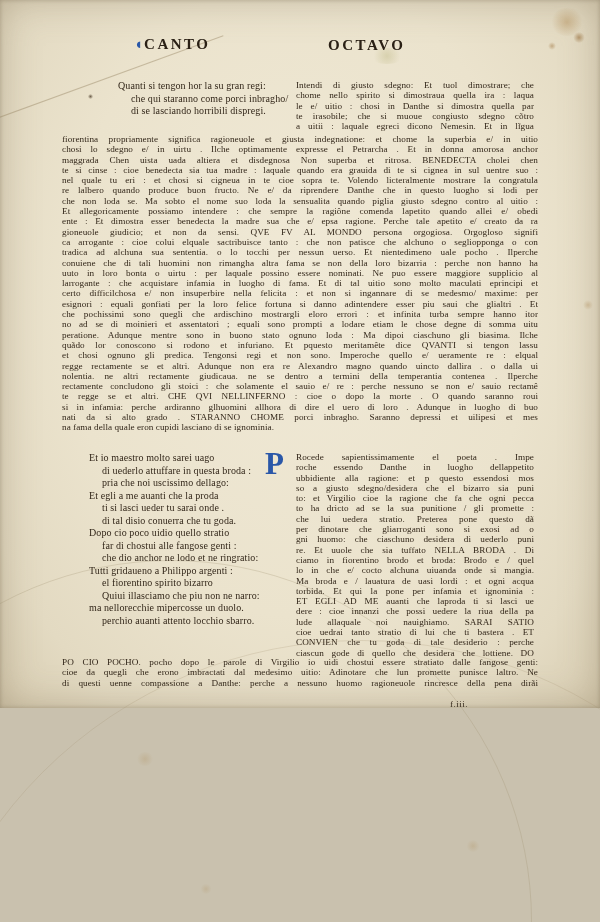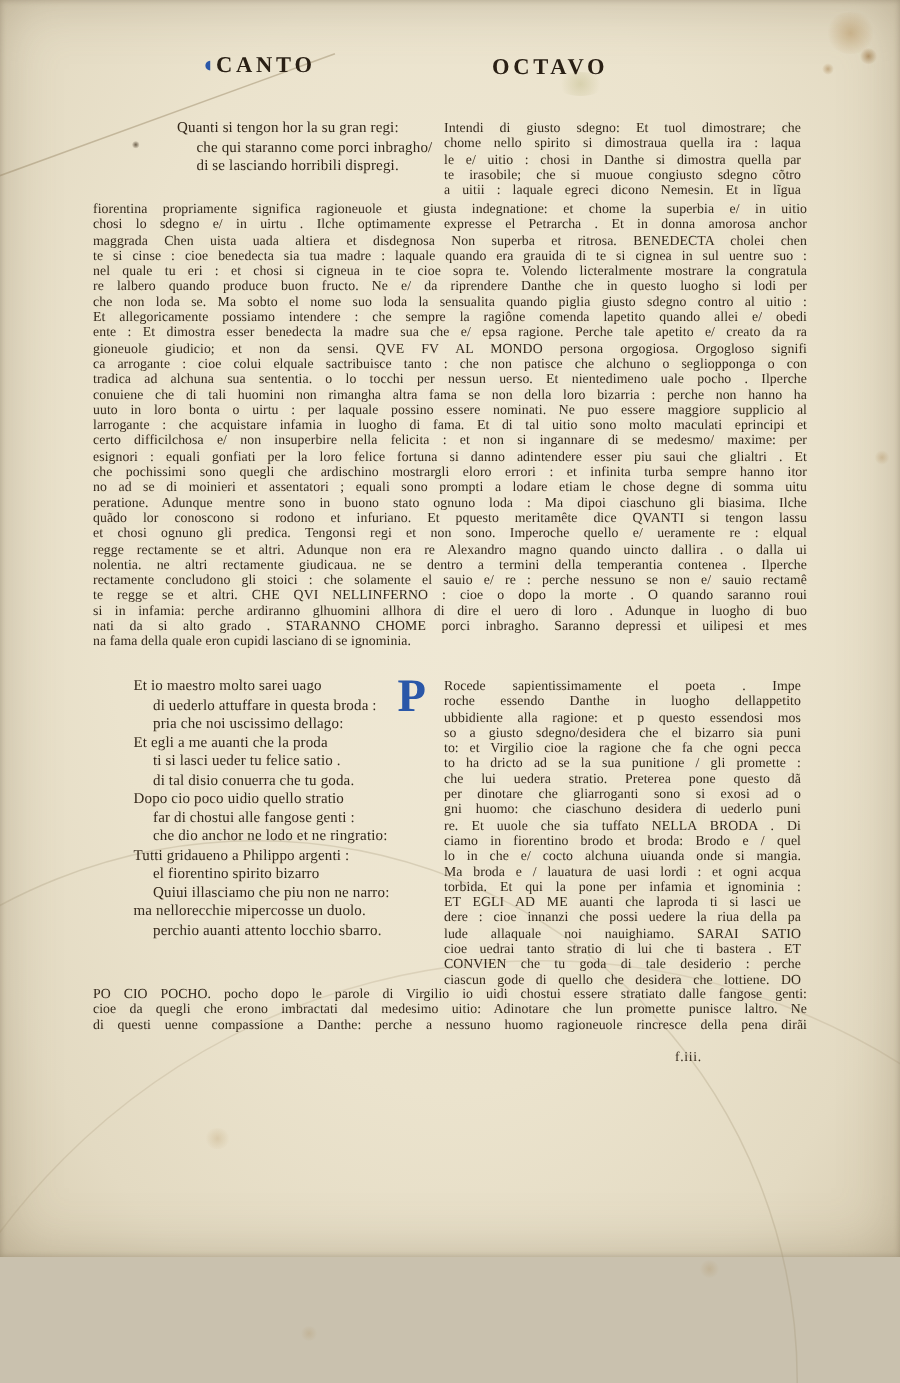--- a/index.html
+++ b/index.html
@@ -3,21 +3,21 @@
 <meta charset="utf-8">
 <style>
   html,body{margin:0;padding:0;}
   body{
     width:600px;height:922px;
     font-family:"Liberation Serif", serif;
     background:#c9c1ae;
     overflow:hidden;
   }
   .page{
-    position:relative;width:600px;height:838px;
+    position:relative;width:600px;height:708px;
     background:
       radial-gradient(ellipse at 50% 42%, #f0e9d6 0%, #ebe3cd 55%, #e3dac2 82%, #d8cdb2 100%);
     box-shadow:inset 0 0 38px rgba(120,104,74,.35), inset 0 0 4px rgba(90,78,55,.35);
     color:#33271a;
   }
   .abs{position:absolute;}
   
   .header-title{
     font-size:15px;letter-spacing:2.5px;font-weight:bold;color:#2a2015;
   }
@@ -124,21 +124,21 @@
       <div class="line">si in infamia: perche ardiranno glhuomini allhora di dire el uero di loro .  Adunque in luogho di buo</div>
       <div class="line">nati da si alto grado .   STARANNO CHOME porci inbragho. Saranno depressi et uilipesi et mes</div>
       <div class="line">na fama della quale eron cupidi lasciano di se ignominia.</div>
     </div>
 
   <div class="abs verse" style="left:63px;top:452px;width:230px;margin-left:26px;">
       <div class="line">Et io maestro molto sarei uago</div>
       <div class="line">di uederlo attuffare in questa broda :</div>
       <div class="line">pria che noi uscissimo dellago:</div>
       <div class="line">Et egli a me auanti che la proda</div>
-      <div class="line">ti si lasci ueder tu felice satio .</div>
+      <div class="line">ti si lasci ueder tu sarai onde .</div>
       <div class="line">di tal disio conuerra che tu goda.</div>
       <div class="line">Dopo cio poco uidio quello stratio</div>
       <div class="line">far di chostui alle fangose genti :</div>
       <div class="line">che dio anchor ne lodo et ne ringratio:</div>
       <div class="line">Tutti gridaueno a Philippo argenti :</div>
       <div class="line">el fiorentino spirito bizarro</div>
       <div class="line">Quiui illasciamo che piu non ne narro:</div>
       <div class="line">ma nellorecchie mipercosse un duolo.</div>
       <div class="line">perchio auanti attento locchio sbarro.</div>
     </div>

